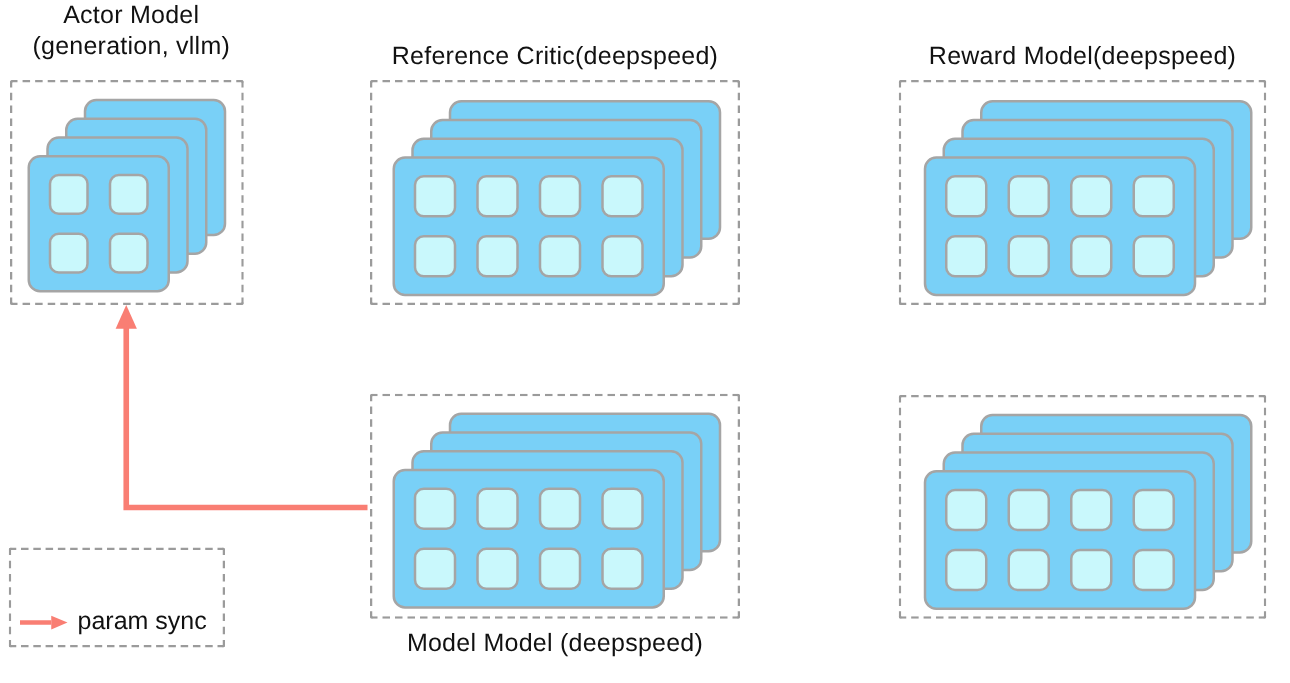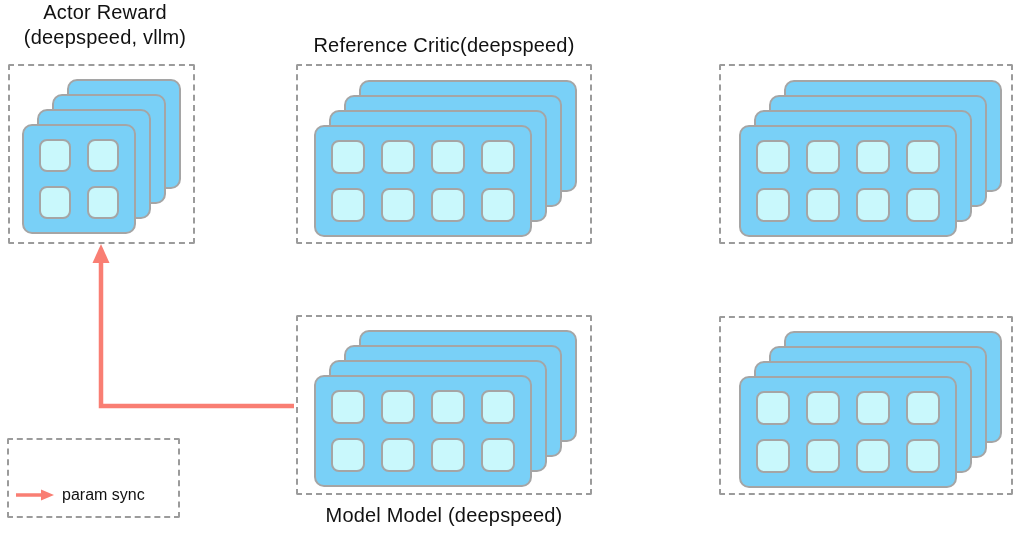--- a/index.html
+++ b/index.html
@@ -42,35 +42,35 @@
     background:var(--gpu);
     border:2px solid var(--border);
     border-radius:8px;
   }
   .arrow-overlay{
     position:absolute;left:0;top:0;width:1032px;height:546px;pointer-events:none;
   }
   .legend-row{
     position:absolute;left:6px;top:46px;display:flex;align-items:center;gap:7px;
   }
-  .legend-label{font-size:16px;color:var(--text);white-space:nowrap;}
+  .legend-label{font-size:20px;color:var(--text);white-space:nowrap;}
 </style>
 </head>
 <body>
 
 <div class="canvas">
 
   <svg class="arrow-overlay" viewBox="0 0 1032 546">
     <path d="M294 406 L101 406 L101 262" fill="none" stroke="#f97e73" stroke-width="4.5" stroke-linejoin="miter"></path>
     <polygon points="101,244 92.5,263 109.5,263" fill="#f97e73"></polygon>
   </svg>
 
   <div class="model-title" style="left:0;top:7;width:210px;">
-    <span>Actor Reward</span><br>
-    <span>(deepspeed, vllm)</span>
+    <span>Actor Model</span><br>
+    <span>(generation, vllm)</span>
   </div>
   <div class="dashed-box" style="left:8px;top:64px;width:187px;height:180px;">
     <div class="stack" style="left:12px;top:13px;width:159px;height:155px;">
         <div class="card" style="left: 45px; top: 0px;"></div>
         <div class="card" style="left: 30px; top: 15px;"></div>
         <div class="card" style="left: 15px; top: 30px;"></div>
         <div class="card" style="left: 0px; top: 45px;">
           <div class="gpu-grid" style="grid-template-columns: repeat(2, 1fr);">
             <div class="gpu"></div>
             <div class="gpu"></div>
@@ -95,20 +95,21 @@
             <div class="gpu"></div>
             <div class="gpu"></div>
             <div class="gpu"></div>
             <div class="gpu"></div>
             <div class="gpu"></div>
           </div>
         </div>
       </div>
   </div>
 
+  <div class="model-title" style="left:719px;top:33px;width:294px;">Reward Model(deepspeed)</div>
   <div class="dashed-box" style="left:719px;top:64px;width:294px;height:180px;">
     <div class="stack" style="left:18px;top:14px;width:263px;height:157px;">
         <div class="card" style="left: 45px; top: 0px;"></div>
         <div class="card" style="left: 30px; top: 15px;"></div>
         <div class="card" style="left: 15px; top: 30px;"></div>
         <div class="card" style="left: 0px; top: 45px;">
           <div class="gpu-grid" style="grid-template-columns: repeat(4, 1fr);">
             <div class="gpu"></div>
             <div class="gpu"></div>
             <div class="gpu"></div>

